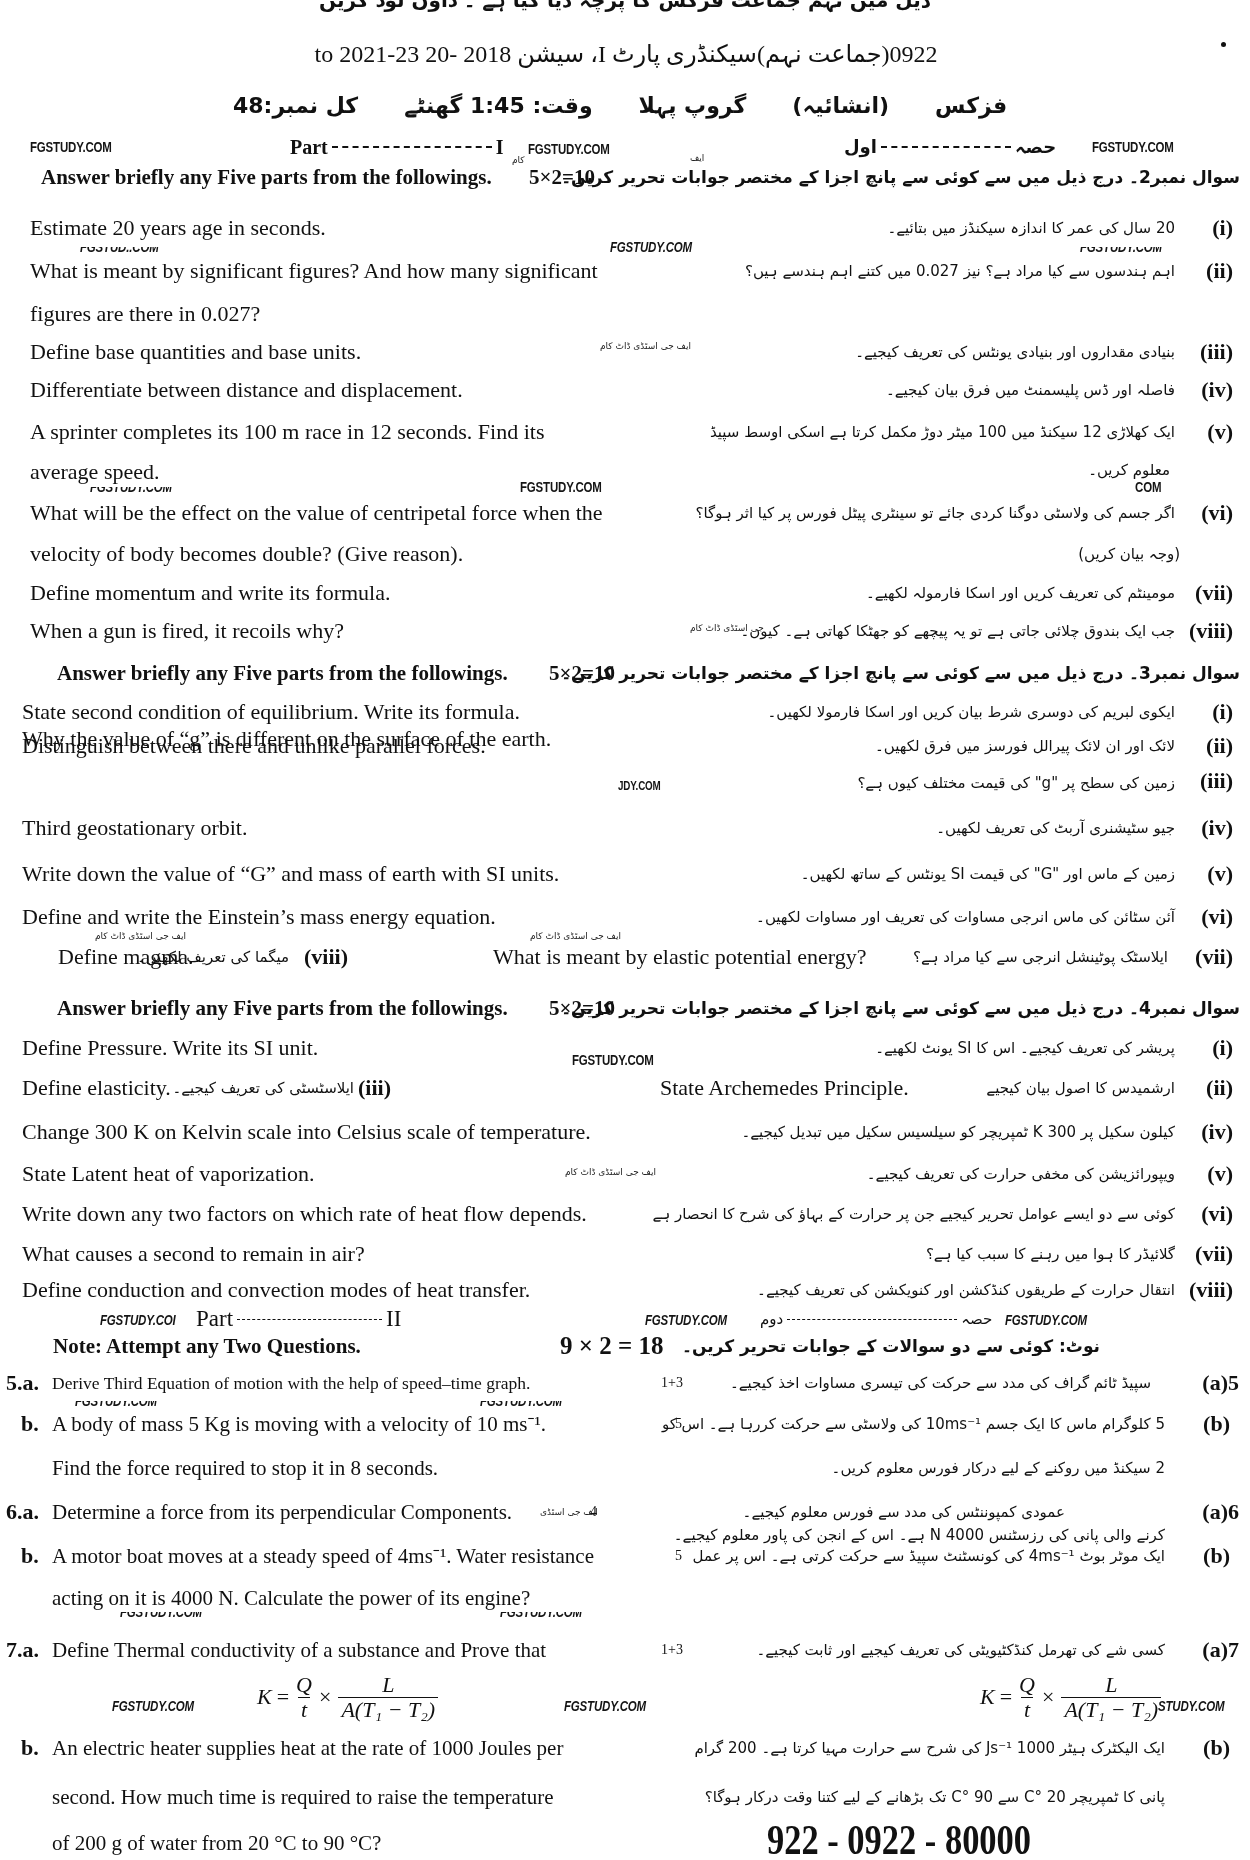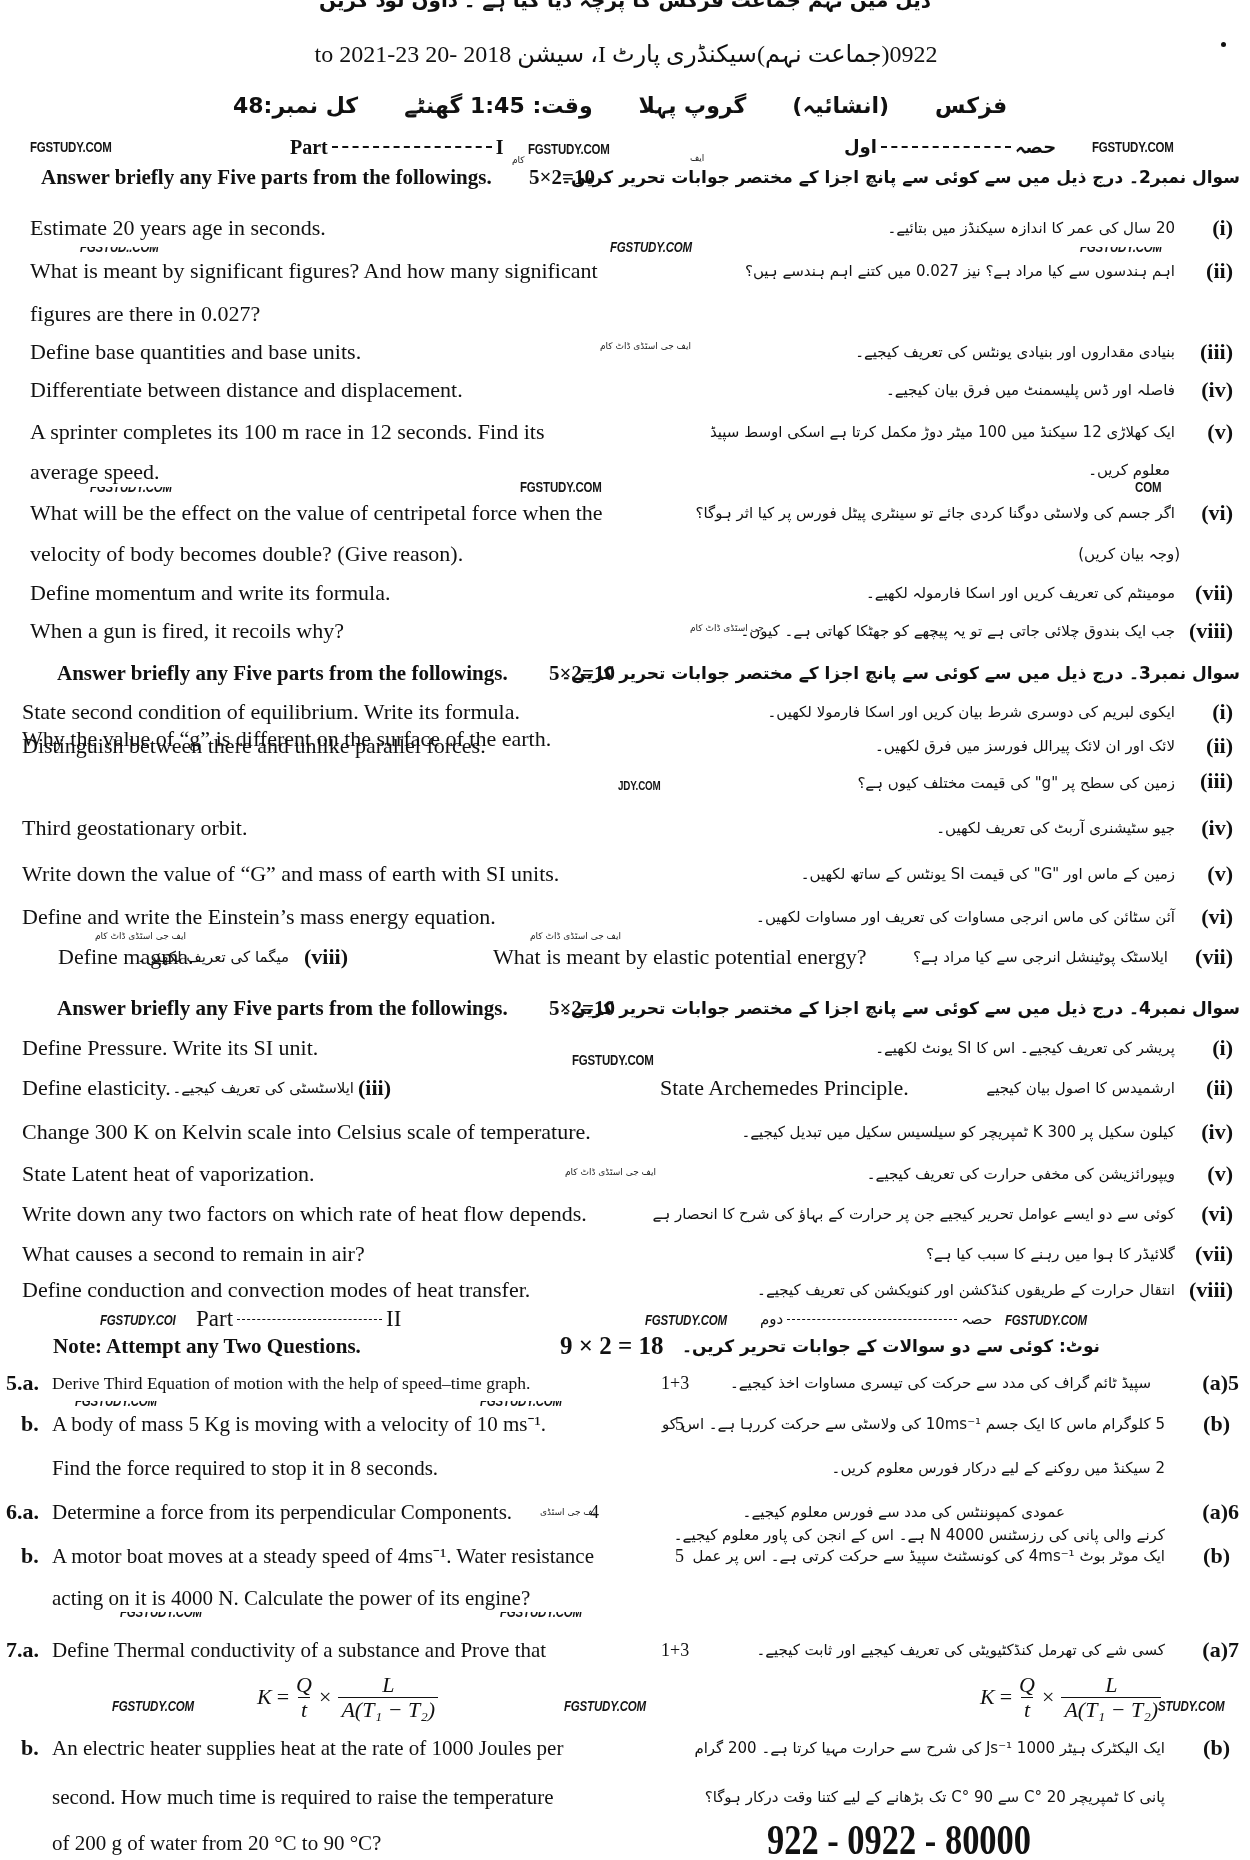--- a/index.html
+++ b/index.html
@@ -7,21 +7,21 @@
 #page{position:relative;width:1250px;height:1860px;overflow:hidden;background:#fff;color:#111;font-family:"Liberation Serif",serif}
 .t{position:absolute;white-space:nowrap;height:30px;line-height:30px}
 .en{font-family:Liberation Serif, serif;font-size:22px}
 .en2{font-family:"Liberation Serif",serif;font-size:21px}
 .ens{font-family:"Liberation Serif",serif;font-size:17.5px}
 .b{font-weight:bold}
 .ur{font-family:"DejaVu Sans",sans-serif;font-size:15px;direction:rtl;text-align:right}
 .urh{font-family:"DejaVu Sans",sans-serif;font-size:17px;font-weight:bold;direction:rtl;text-align:right}
 .rn{font-family:"Liberation Serif",serif;font-size:22px;font-weight:bold;text-align:right}
 .lbl{font-family:"Liberation Serif",serif;font-size:22px;font-weight:bold}
-.mk{font-family:"Liberation Serif",serif;font-size:18px}
+.mk{font-family:"Liberation Serif",serif;font-size:14px}
 .wm{position:absolute;white-space:nowrap;font-family:"Liberation Sans",sans-serif;font-size:14px;font-weight:bold;height:16px;line-height:16px;transform:scaleX(.82);transform-origin:left center;letter-spacing:-0.2px;color:#151515}
 .wm.it{font-style:italic}
 .wm.cut{clip-path:inset(50% 0 0 0)}
 .uwm{position:absolute;white-space:nowrap;font-family:"DejaVu Sans",sans-serif;font-size:9px;direction:rtl;height:12px;line-height:12px;color:#222}
 .dash{display:inline-block;border-bottom:2px dashed #111;vertical-align:middle;height:0;margin:0 4px}
 .dot{position:absolute;left:1221px;top:42px;width:5px;height:5px;background:#111;border-radius:50%}
 .topline{position:absolute;top:-15px;left:0;width:1250px;text-align:center;font-family:"DejaVu Sans",sans-serif;font-size:20px;font-weight:bold;direction:rtl;height:30px;line-height:30px;white-space:nowrap}
 .session{position:absolute;left:0;top:37px;width:1252px;text-align:center;direction:rtl;font-family:"Liberation Serif","DejaVu Sans",serif;font-size:24px;height:34px;line-height:34px;white-space:nowrap}
 .titlebar{position:absolute;left:0;top:89px;width:1240px;height:34px;display:flex;flex-direction:row-reverse;justify-content:center;gap:46px;font-family:"DejaVu Sans",sans-serif;font-weight:bold;font-size:22px;line-height:34px;white-space:nowrap}
 .titlebar span{direction:rtl}

